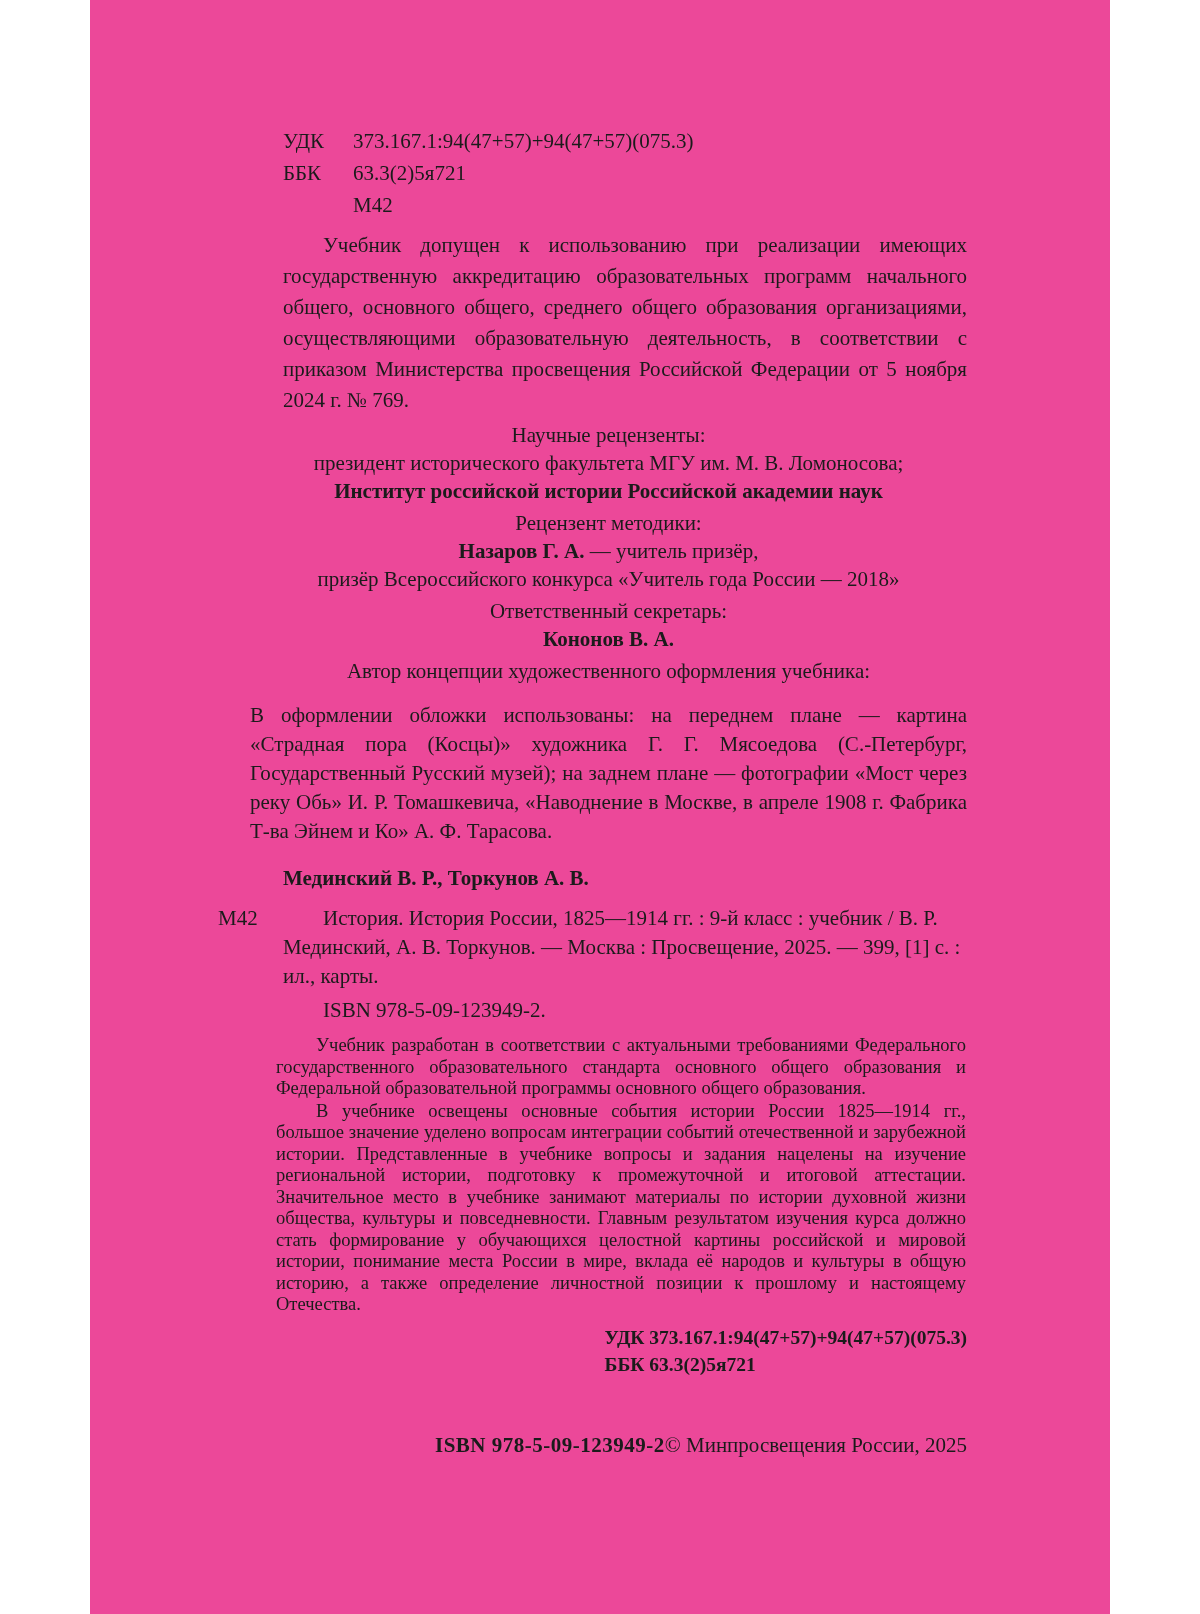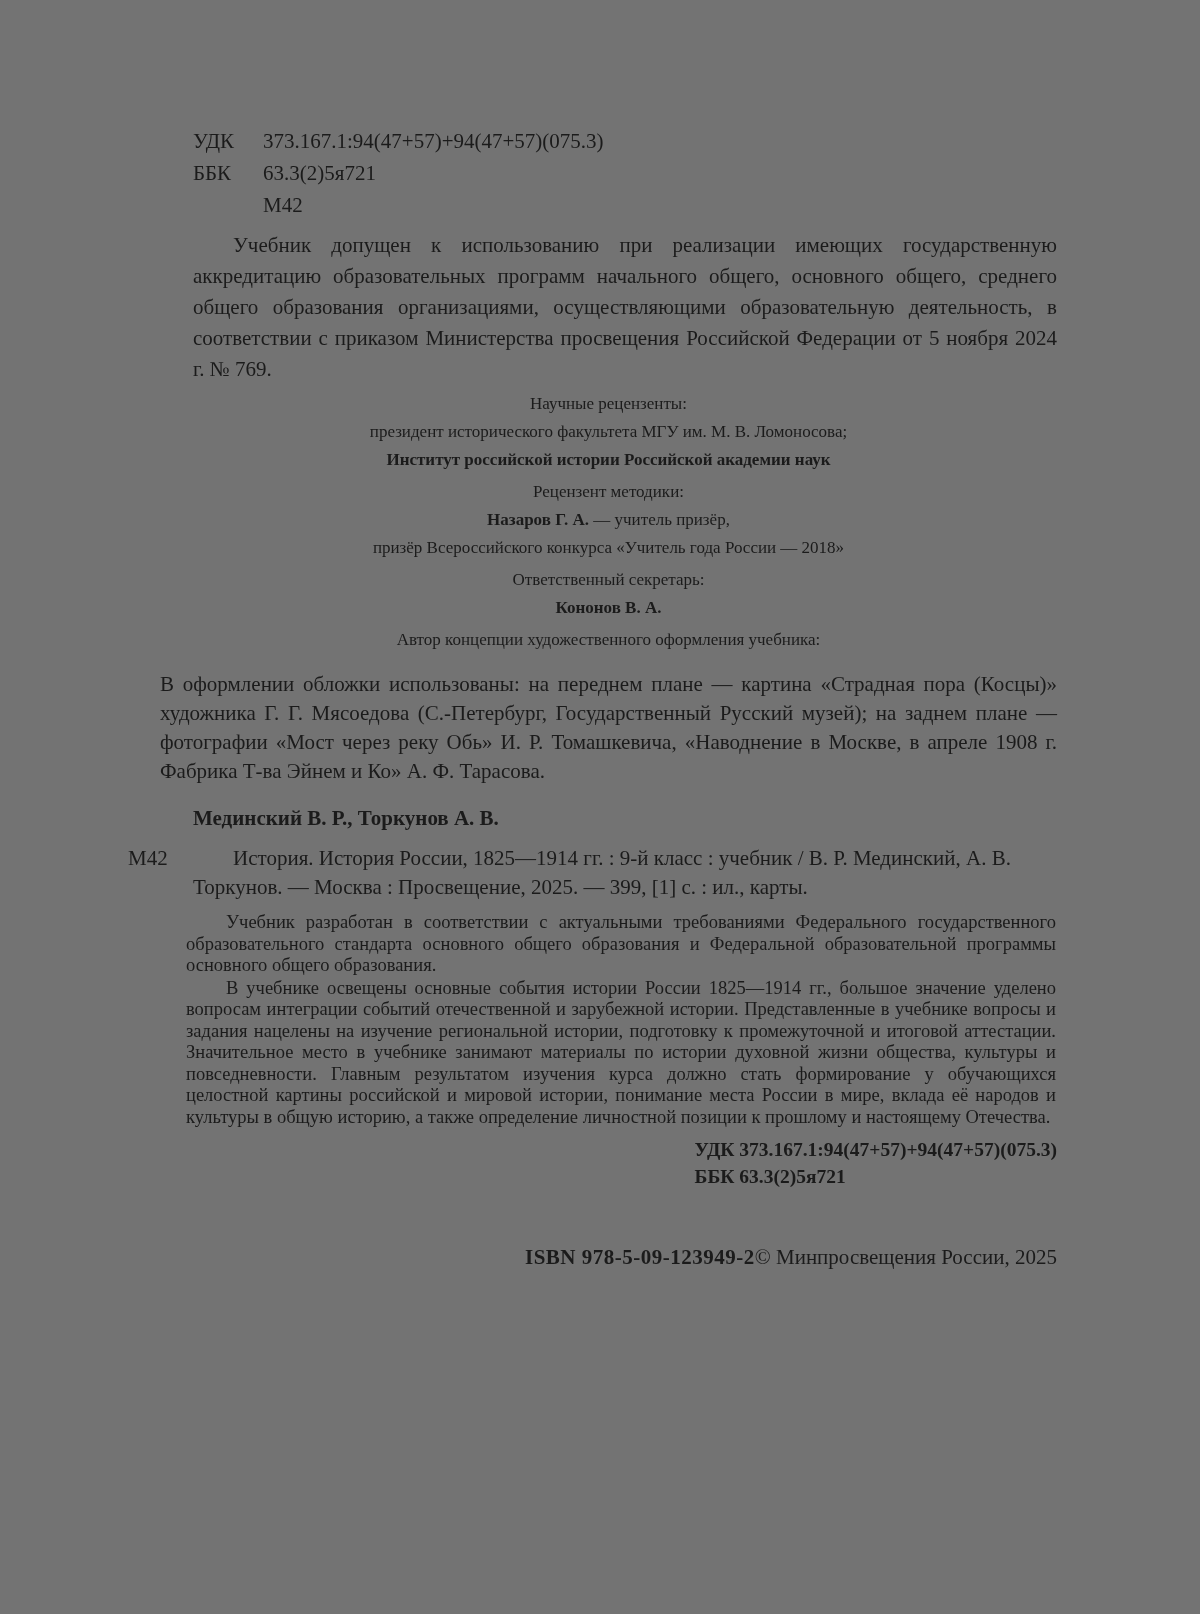--- a/index.html
+++ b/index.html
@@ -1,21 +1,21 @@
 <!DOCTYPE html>
 <html><head>
 <meta charset="utf-8">
 <style>
   html, body { margin: 0; padding: 0; background: #ffffff; }
   .page {
     position: relative;
-    width: 1200px;
+    width: 1020px;
     height: 1614px;
     margin: 0 auto;
-    background: #737373;
+    background: #ec4899;
     box-sizing: border-box;
     padding: 125px 143px 0 160px;
     font-family: "Liberation Serif", serif;
     color: #1b1b1b;
     overflow: hidden;
   }
   .imprint-head {
     margin-left: 33px;
     font-size: 21px;
     line-height: 32px;
@@ -30,21 +30,21 @@
   .approval {
     margin: 9px 0 0 33px;
     font-size: 21px;
     line-height: 31px;
     text-align: justify;
     text-indent: 40px;
   }
   .centered-block {
     margin-top: 5px;
     text-align: center;
-    font-size: 17px;
+    font-size: 21px;
     line-height: 28px;
   }
   .cgroup { margin-top: 4px; }
   .cgroup:first-child { margin-top: 0; }
   .bold { font-weight: bold; }
   .cover-note {
     margin-top: 16px;
     font-size: 21px;
     line-height: 29px;
     text-align: justify;
@@ -142,20 +142,21 @@
   </div>
 
   <div class="cover-note">В оформлении обложки использованы: на переднем плане — картина «Страдная пора (Косцы)» художника Г. Г. Мясоедова (С.-Петербург, Государственный Русский музей); на заднем плане — фотографии «Мост через реку Обь» И. Р. Томашкевича, «Наводнение в Москве, в апреле 1908 г. Фабрика Т-ва Эйнем и Ко» А. Ф. Тарасова.</div>
 
   <div class="catalog">
     <div class="catalog-authors">Мединский В. Р., Торкунов А. В.</div>
     <div class="catalog-entry">
       <span class="catalog-code">М42</span>
       <span>История. История России, 1825—1914 гг. : 9-й класс : учебник / В. Р. Мединский, А. В. Торкунов. — Москва : Просвещение, 2025. — 399, [1] с. : ил., карты.</span>
     </div>
+    <div class="catalog-isbn">ISBN 978-5-09-123949-2.</div>
   </div>
 
   <div class="annotation">
     <p>Учебник разработан в соответствии с актуальными требованиями Федерального государственного образовательного стандарта основного общего образования и Федеральной образовательной программы основного общего образования.</p>
     <p>В учебнике освещены основные события истории России 1825—1914 гг., большое значение уделено вопросам интеграции событий отечественной и зарубежной истории. Представленные в учебнике вопросы и задания нацелены на изучение региональной истории, подготовку к промежуточной и итоговой аттестации. Значительное место в учебнике занимают материалы по истории духовной жизни общества, культуры и повседневности. Главным результатом изучения курса должно стать формирование у обучающихся целостной картины российской и мировой истории, понимание места России в мире, вклада её народов и культуры в общую историю, а также определение личностной позиции к прошлому и настоящему Отечества.</p>
   </div>
 
   <div class="footer-codes">
     <div class="codes-inner">
       <div>УДК 373.167.1:94(47+57)+94(47+57)(075.3)</div>

